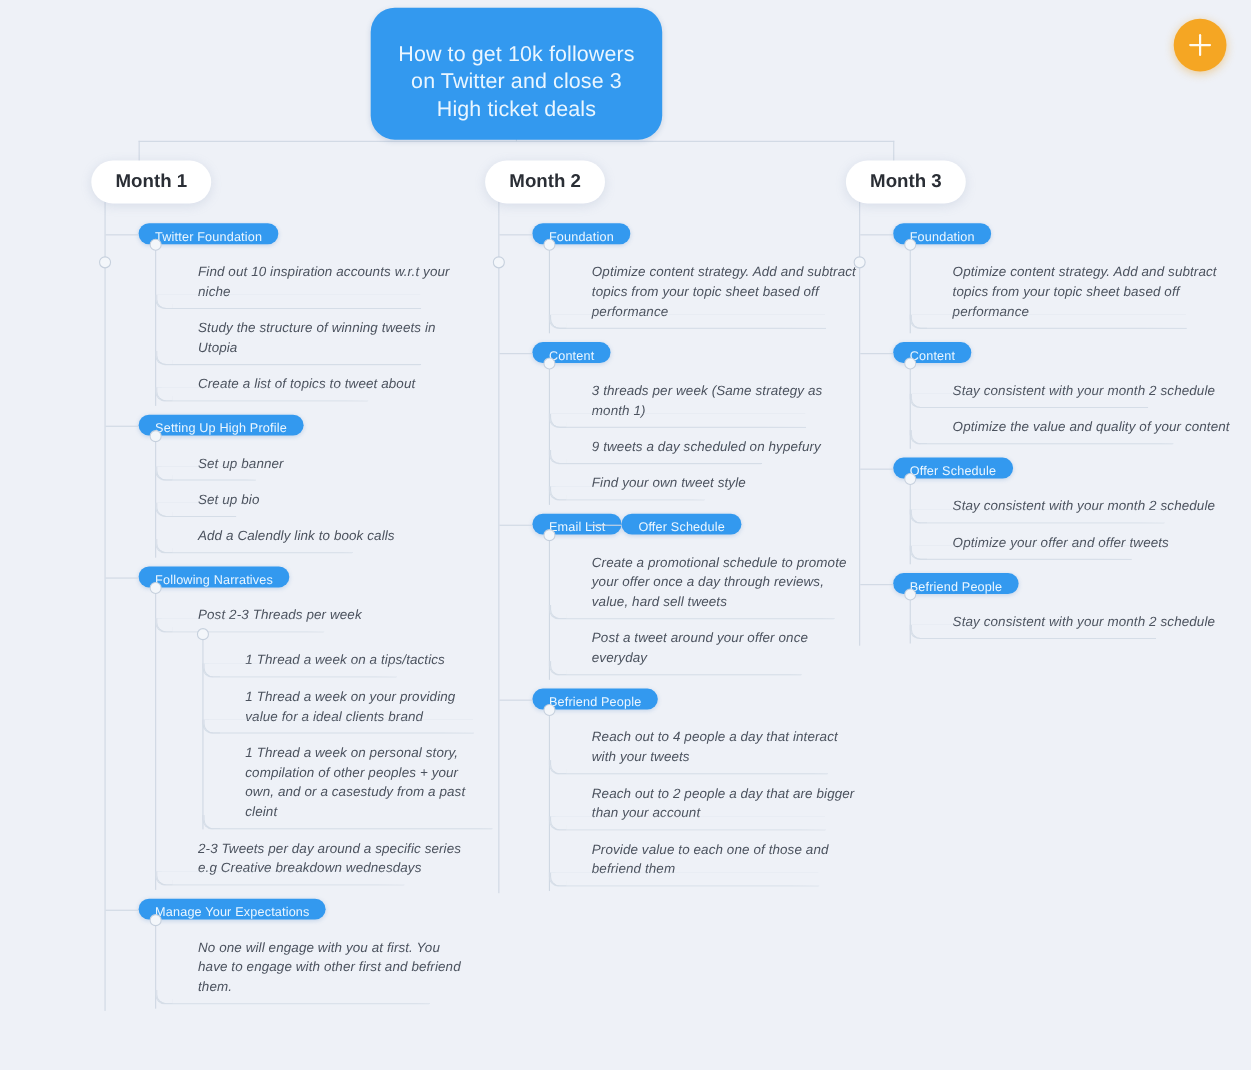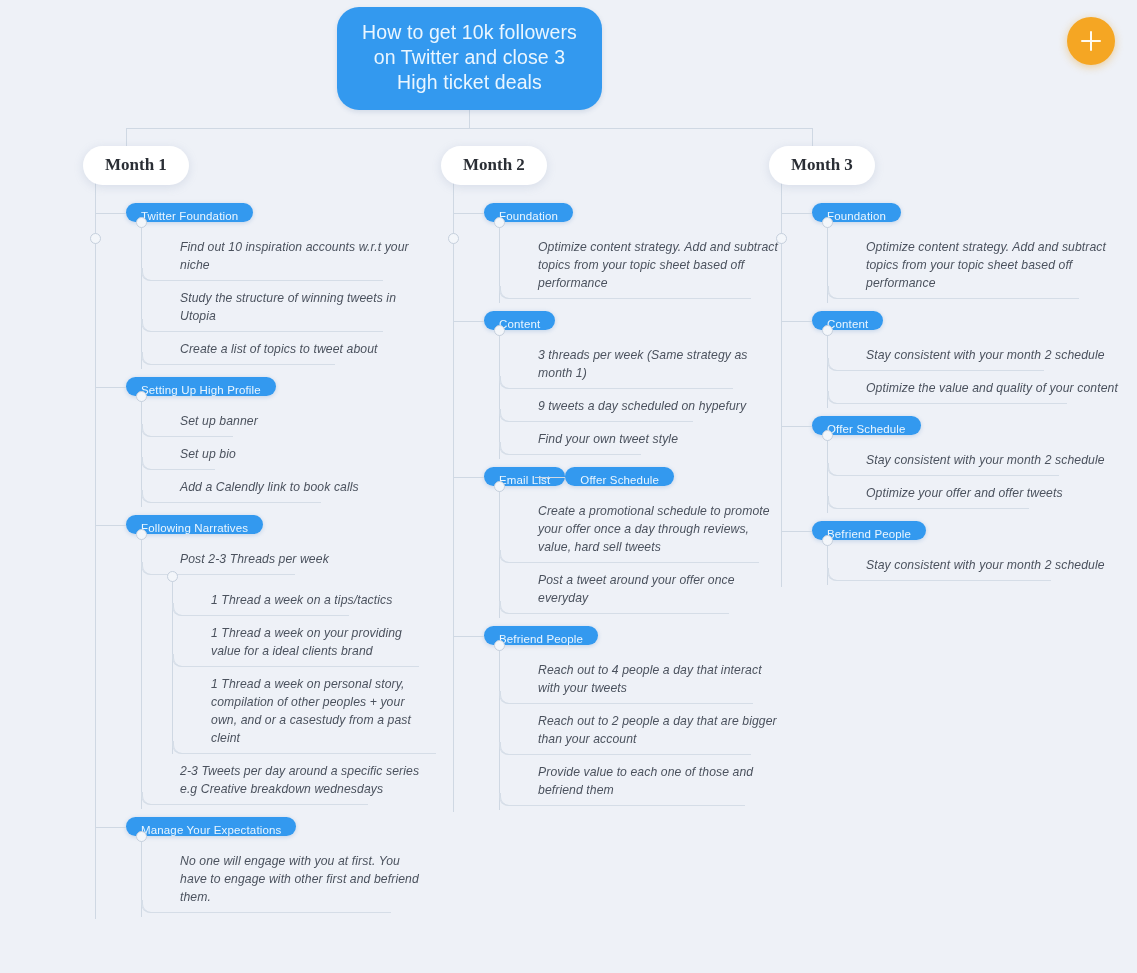--- a/index.html
+++ b/index.html
@@ -16,21 +16,21 @@
     width: 1137px;
     height: 973px;
     background: #eef1f7;
   }
 
   
   .root-node {
     position: absolute;
     left: 337px; top: 7px;
     width: 265px;
-    padding: 13px 18px 15px;
+    padding: 30px 18px 15px;
     background: #3399ef;
     border-radius: 22px;
     color: #eaf6ff;
     text-align: center;
     font-size: 19.5px;
     line-height: 25px;
     letter-spacing: .1px;
     box-shadow: 0 2px 5px rgba(60,100,150,.16);
   }
 
@@ -87,21 +87,20 @@
     display: inline-block;
     background: #ffffff;
     border-radius: 24px;
     padding: 9px 22px 10px;
     font-size: 17px;
     font-weight: bold;
     color: #2a2e35;
     box-shadow: 0 2px 10px rgba(130,150,180,.22);
     position: relative;
     z-index: 3;
-    font-family: Liberation Serif, serif;
   }
 
   
   .branch-wrap {
     position: relative;
     margin-left: 12px;
     padding-left: 30px;
     border-left: 1px solid #cfd8e3;
     margin-top: -4px;
     padding-top: 14px;
@@ -187,21 +186,21 @@
     bottom: 0;
     width: 14px; height: 12px;
     border-left: 1px solid #d5dde7;
     border-bottom: 1px solid #d5dde7;
     border-bottom-left-radius: 9px;
   }
 
   
   .subleaves {
     position: relative;
-    margin-left: 4px;
+    margin-left: 16px;
     padding-left: 26px;
     border-left: 1px solid #cfd8e3;
     padding-top: 6px;
     margin-top: 2px;
   }
   .subleaves > .toggle-dot { top: -6px; left: -6px; }
 </style>
 </head>
 <body>
 

